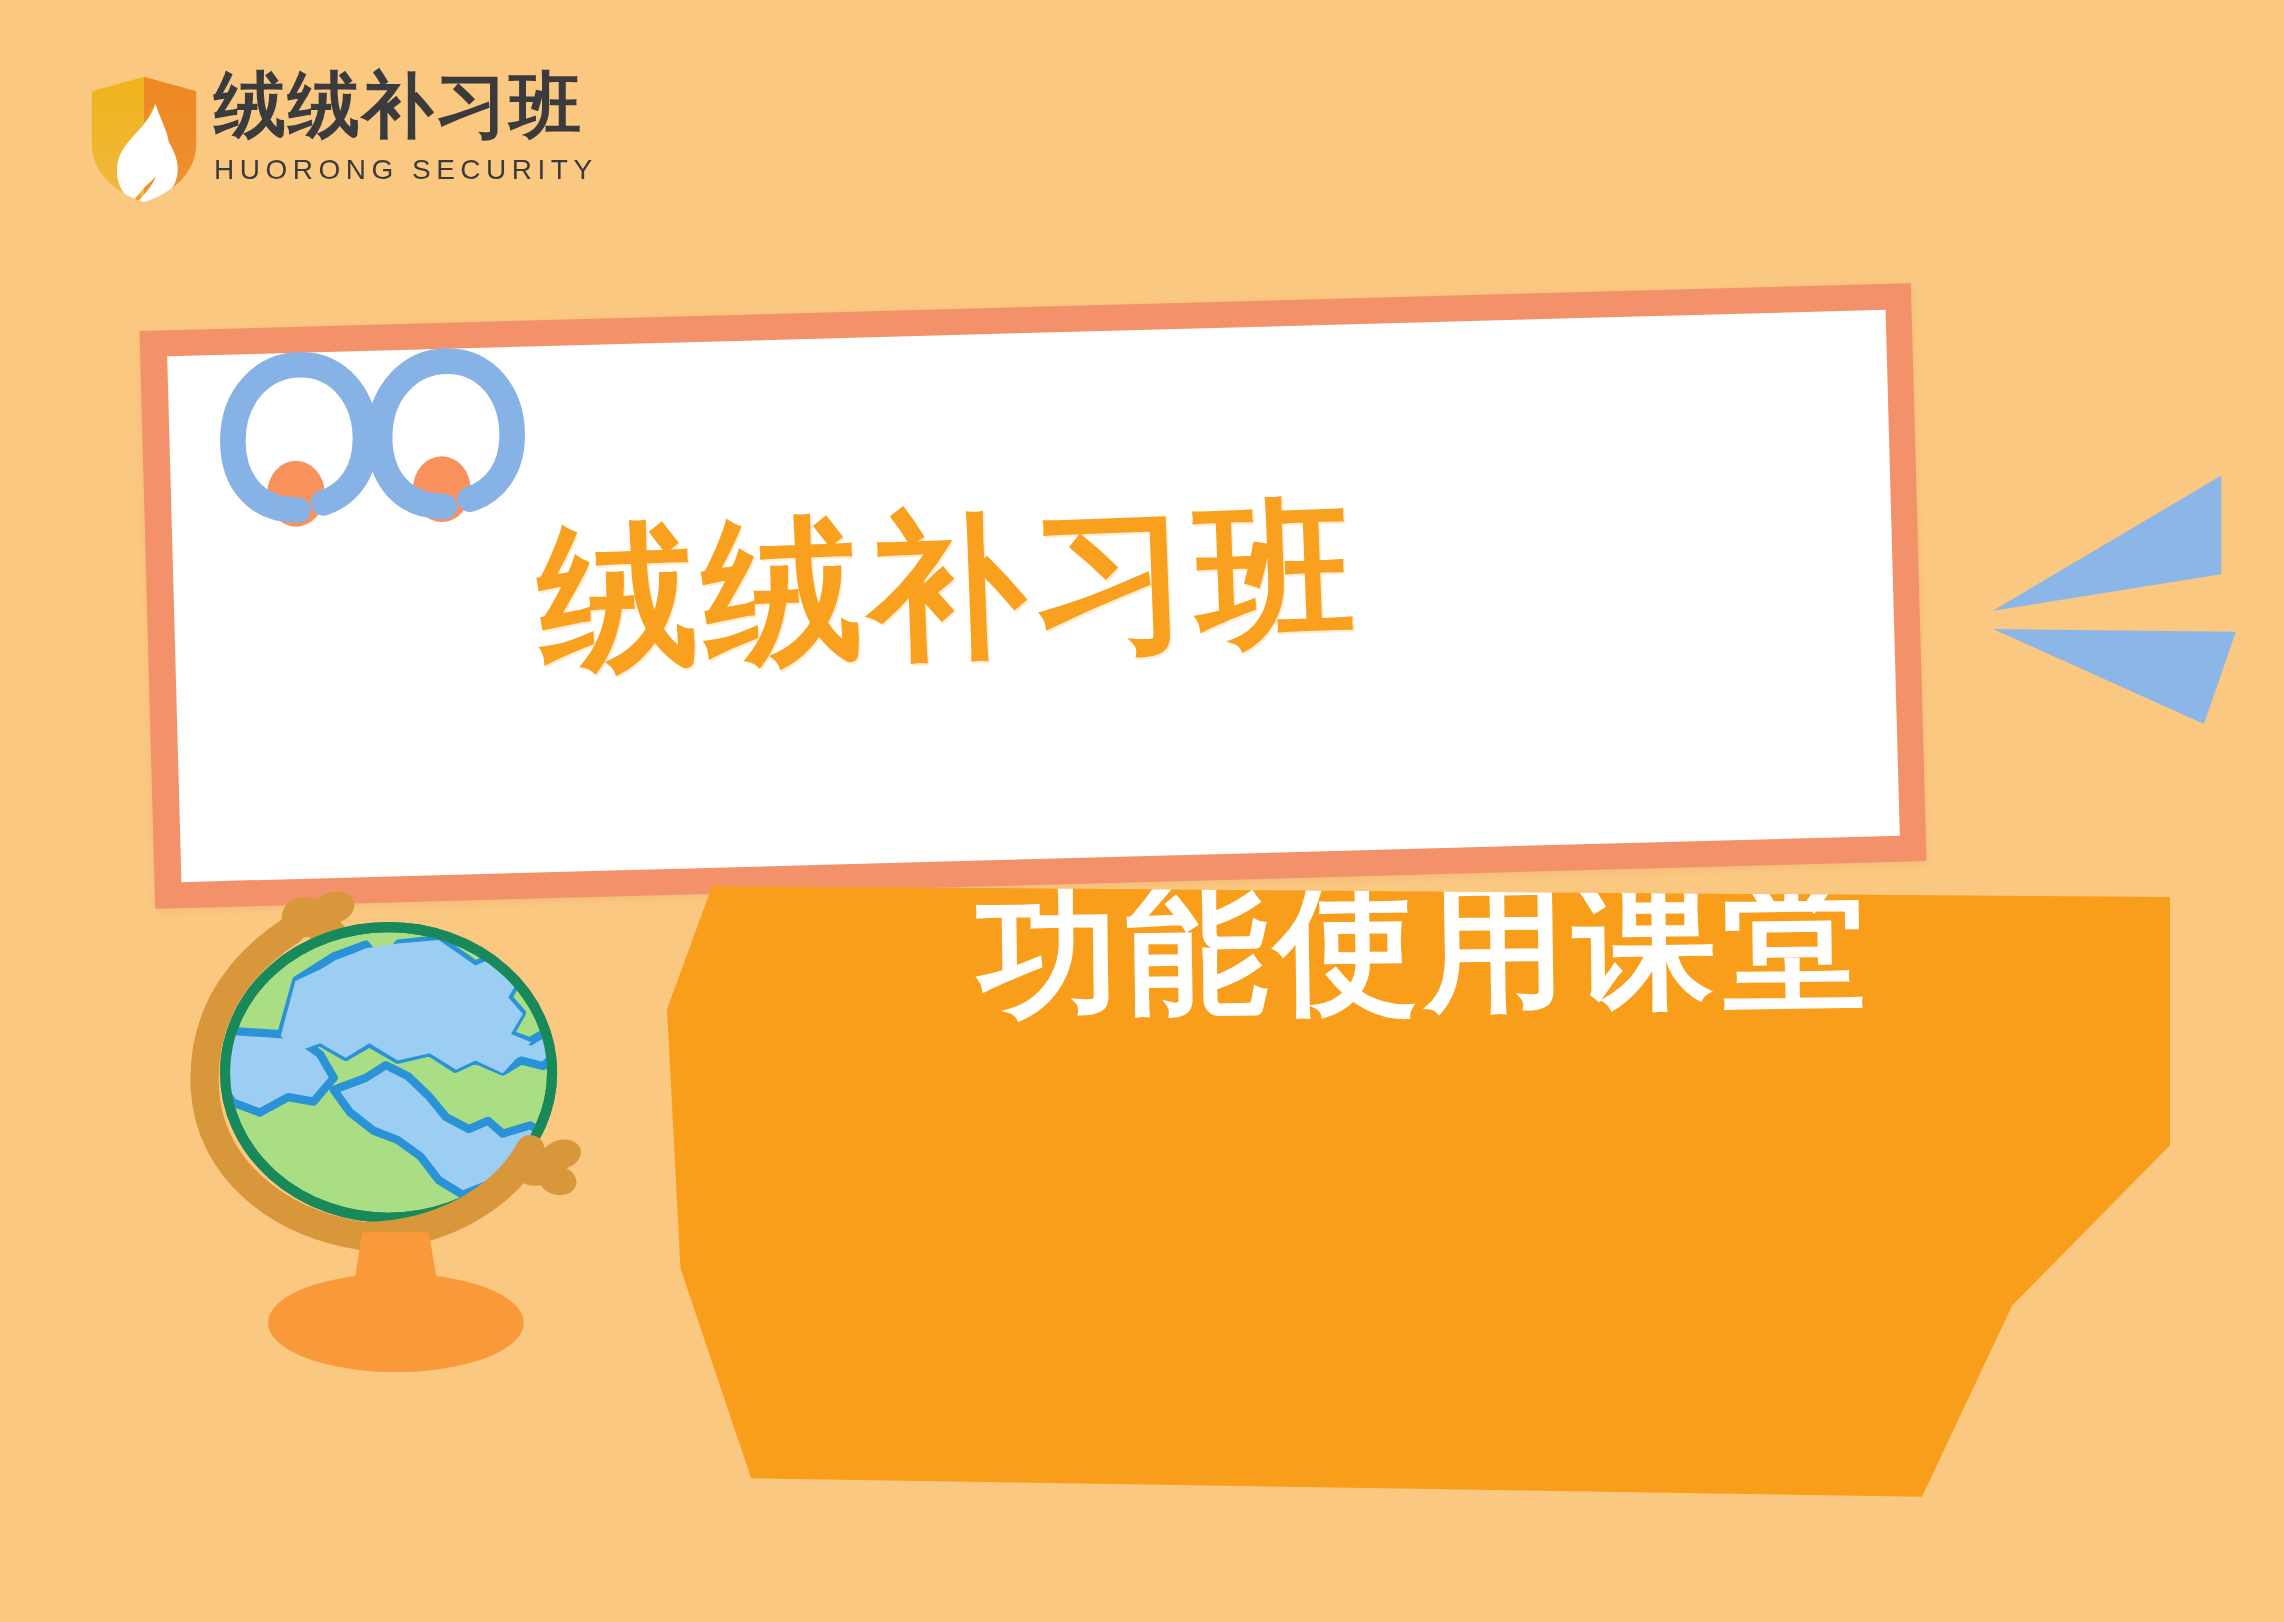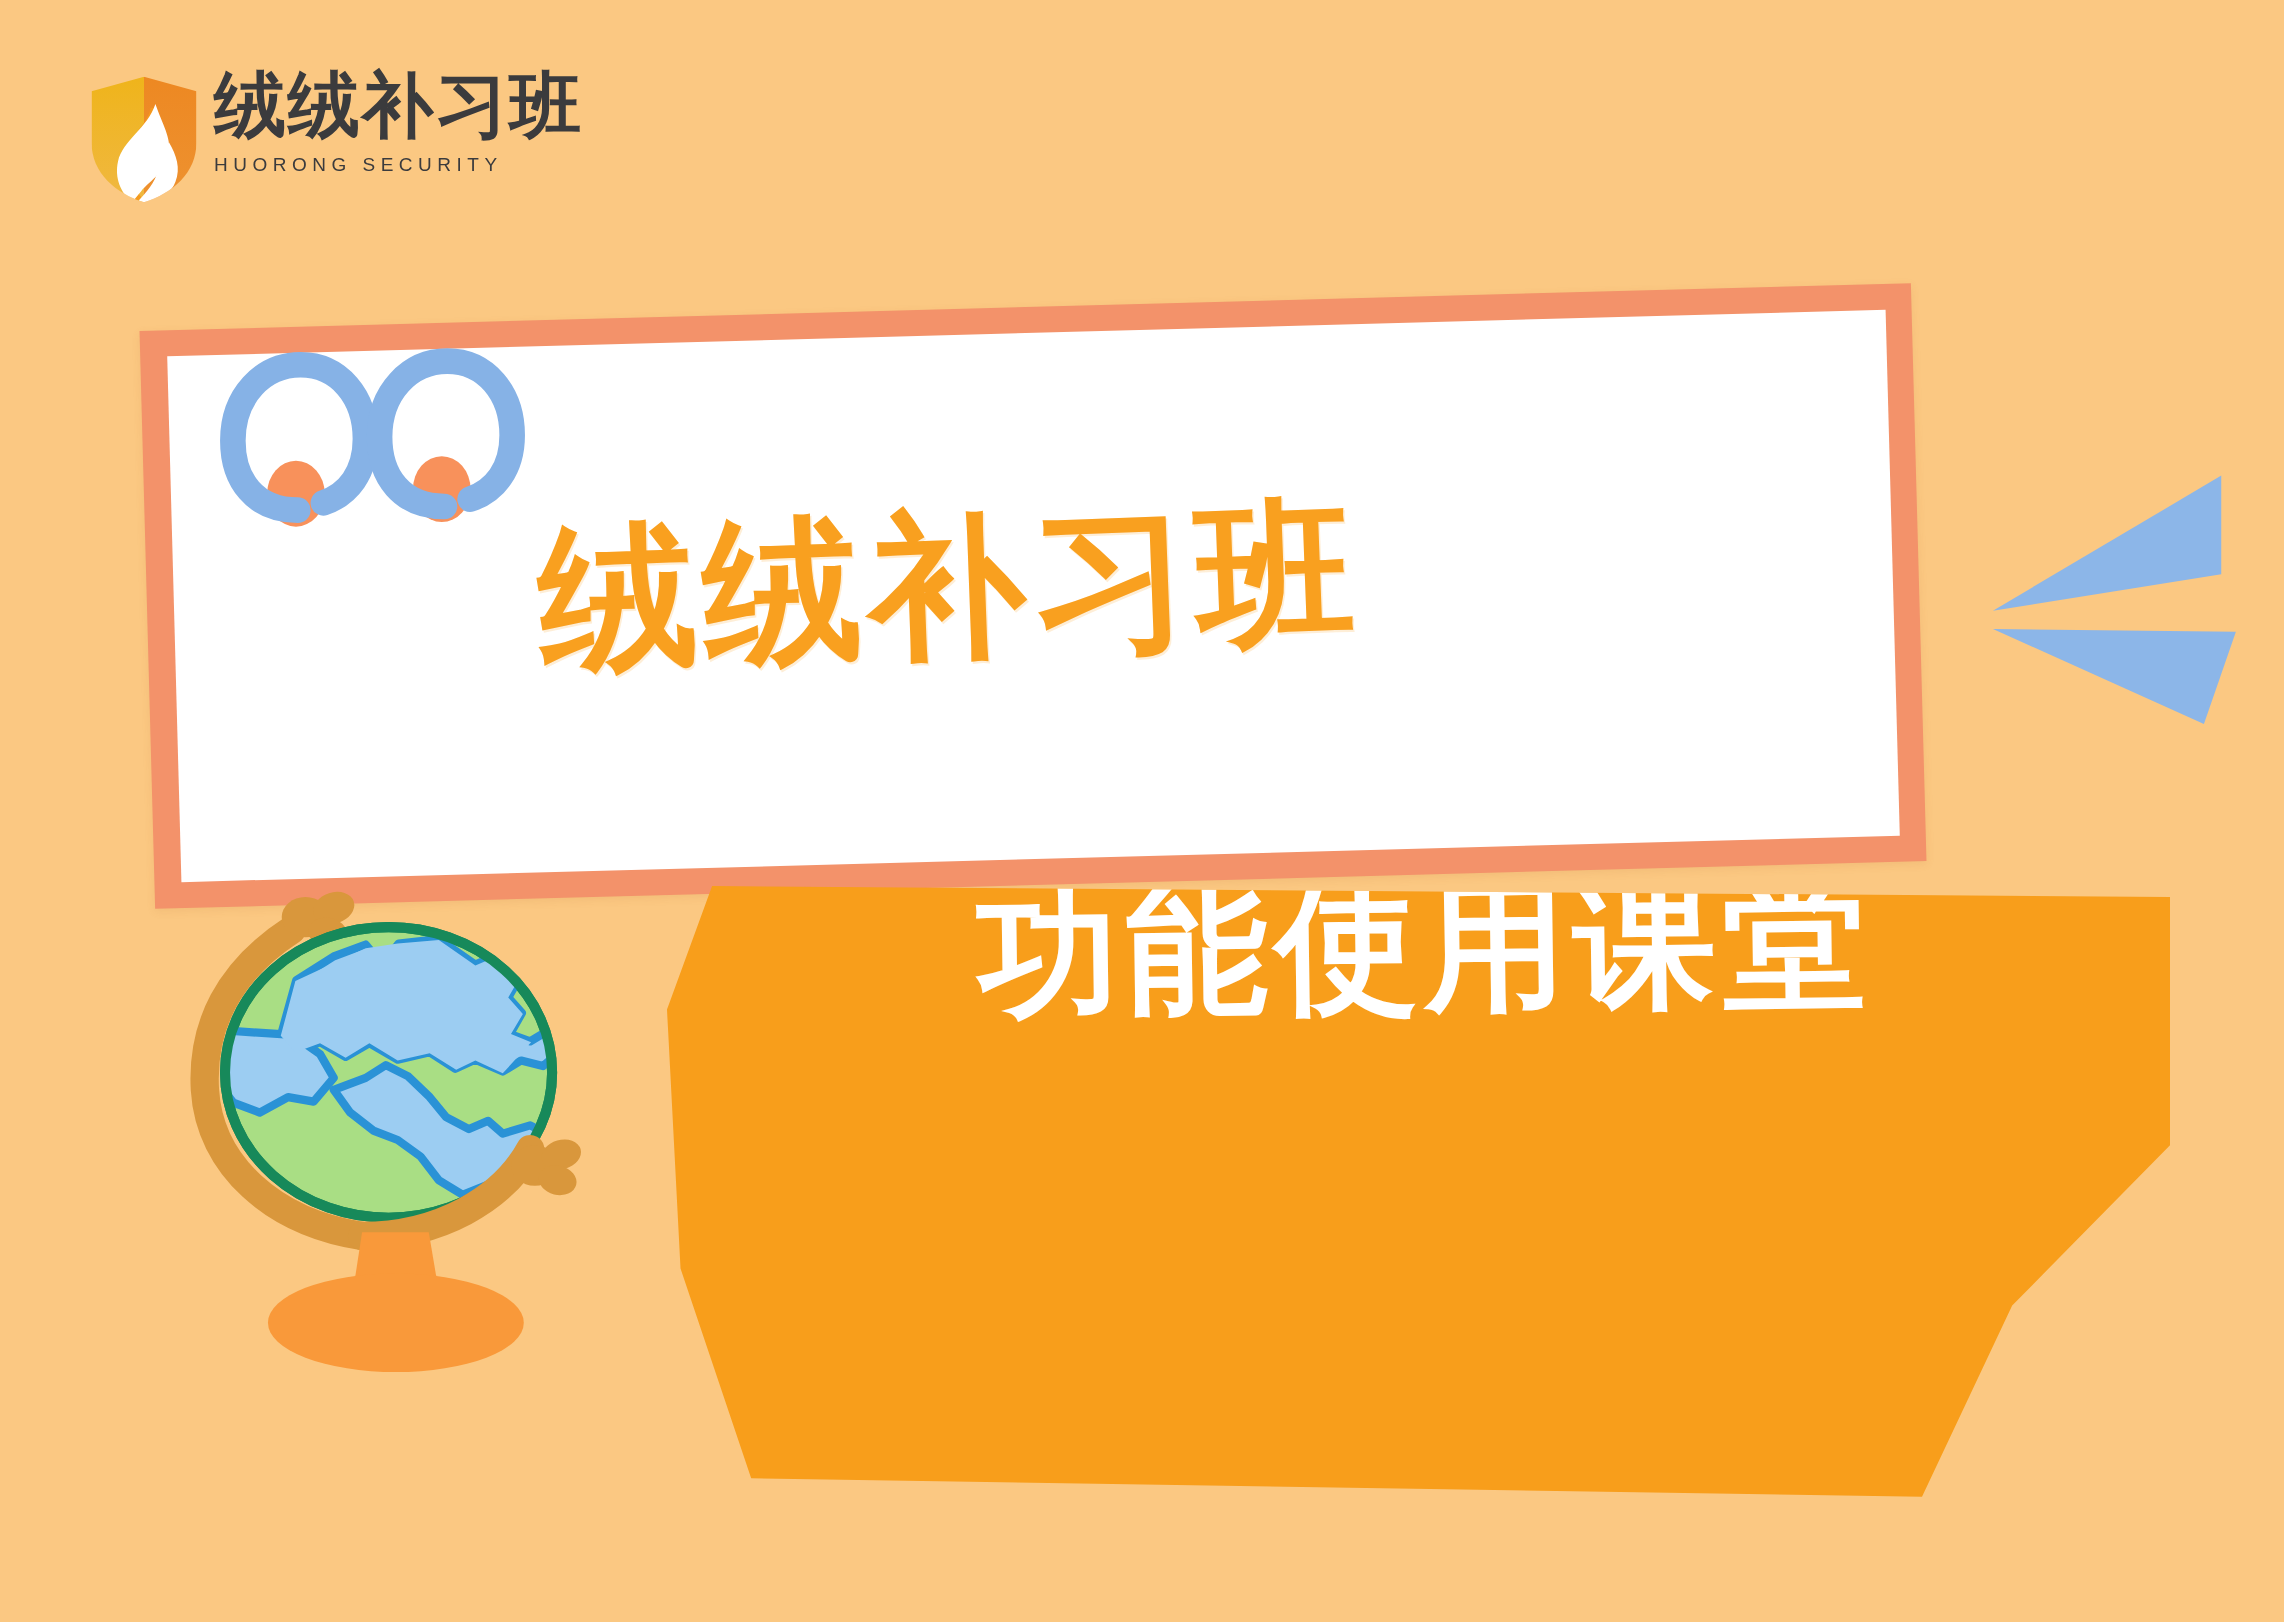--- a/index.html
+++ b/index.html
@@ -40,21 +40,21 @@
   #brand-cn {
     font-size: 72px;
     font-weight: 700;
     color: #3B3B3D;
     line-height: 1.02;
     letter-spacing: 1.8px;
     white-space: nowrap;
   }
   #brand-en {
     margin-top: 12px;
-    font-size: 19px;
+    font-size: 28px;
     font-weight: 400;
     color: #3B3B3D;
     letter-spacing: 5.5px;
     white-space: nowrap;
   }
 
   
   #note-card {
     position: absolute;
     left: 147px;

